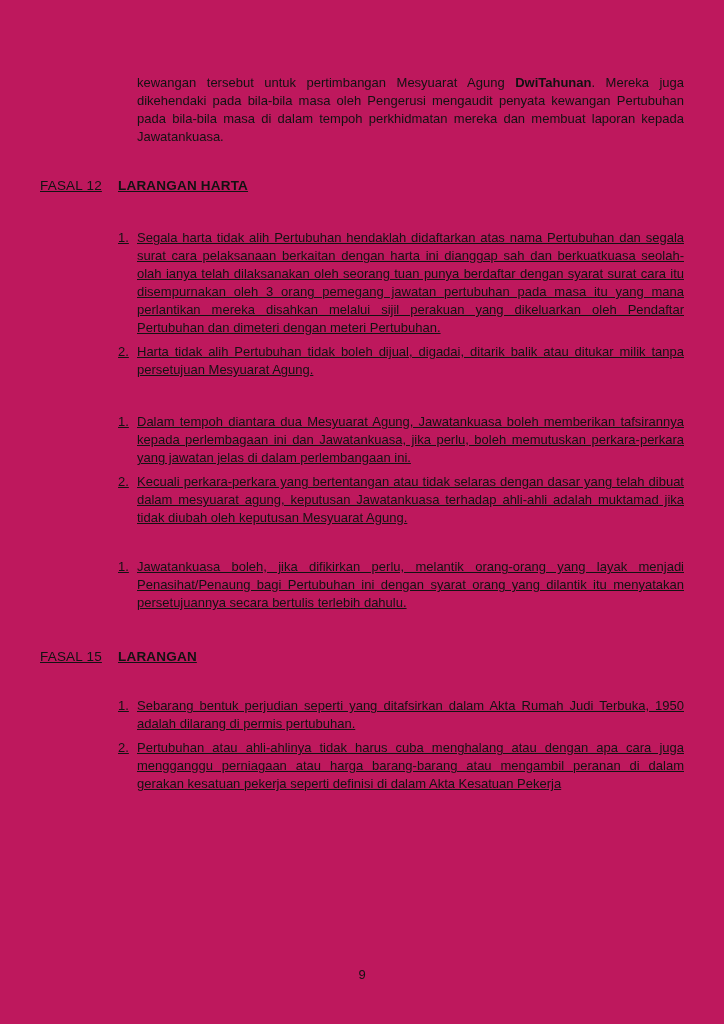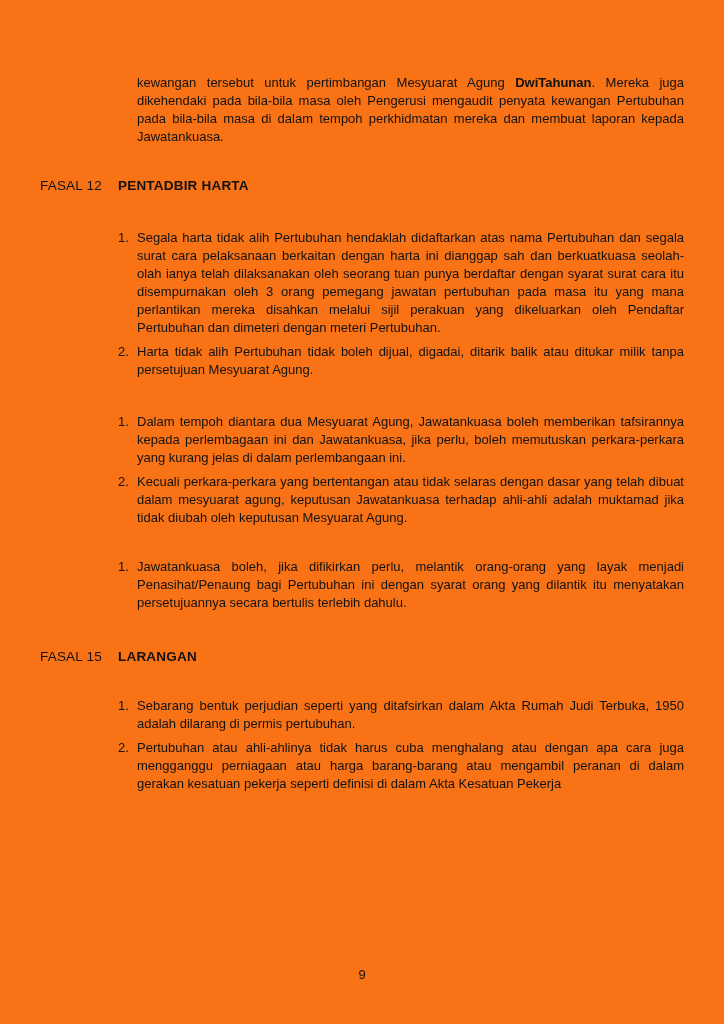--- a/index.html
+++ b/index.html
@@ -8,31 +8,31 @@
     width: 724px;
     height: 1024px;
     position: relative;
     font-family: "Liberation Sans", sans-serif;
     color: #121212;
   }
   .page {
     position: absolute;
     inset: 0;
     padding: 74px 40px 0 40px;
-    background: #f97316;
+    background: #be185d;
   }
   .intro {
     margin-left: 97px;
     width: 547px;
     font-size: 13px;
     line-height: 18px;
     text-align: justify;
   }
   .intro b { font-weight: bold; }
-  .section { margin-top: 31px; }
+  .section { margin-top: 31px; text-decoration: underline; }
   .section-heading {
     display: flex;
     align-items: baseline;
     font-size: 13.5px;
     line-height: 18px;
   }
   .fasal-label { flex: 0 0 78px; letter-spacing: 0.2px; }
   .fasal-title { font-weight: bold; letter-spacing: 0.2px; }
   .items { margin-top: 34px; margin-left: 78px; width: 566px; }
   .item {
@@ -57,39 +57,39 @@
 </head>
 <body>
 
 <div class="page">
 
   <p class="intro"><span>kewangan tersebut untuk pertimbangan Mesyuarat Agung </span><b>DwiTahunan</b><span>. Mereka juga dikehendaki pada bila-bila masa oleh Pengerusi mengaudit penyata kewangan Pertubuhan pada bila-bila masa di dalam tempoh perkhidmatan mereka dan membuat laporan kepada Jawatankuasa.</span></p>
 
   <div class="section">
     <div class="section-heading">
       <span class="fasal-label">FASAL 12</span>
-      <span class="fasal-title">PENTADBIR HARTA</span>
+      <span class="fasal-title">LARANGAN HARTA</span>
     </div>
     <div class="items">
       <div class="item">
         <span class="item-number">1.</span>
         <div class="item-text">Segala harta tidak alih Pertubuhan hendaklah didaftarkan atas nama Pertubuhan dan segala surat cara pelaksanaan berkaitan dengan harta ini dianggap sah dan berkuatkuasa seolah-olah ianya telah dilaksanakan oleh seorang tuan punya berdaftar dengan syarat surat cara itu disempurnakan oleh 3 orang pemegang jawatan pertubuhan pada masa itu yang mana perlantikan mereka disahkan melalui sijil perakuan yang dikeluarkan oleh Pendaftar Pertubuhan dan dimeteri dengan meteri Pertubuhan.</div>
       </div>
       <div class="item">
         <span class="item-number">2.</span>
         <div class="item-text">Harta tidak alih Pertubuhan tidak boleh dijual, digadai, ditarik balik atau ditukar milik tanpa persetujuan Mesyuarat Agung.</div>
       </div>
     </div>
   </div>
 
   <div class="section">
     <div class="items">
       <div class="item">
         <span class="item-number">1.</span>
-        <div class="item-text">Dalam tempoh diantara dua Mesyuarat Agung, Jawatankuasa boleh memberikan tafsirannya kepada perlembagaan ini dan Jawatankuasa, jika perlu, boleh memutuskan perkara-perkara yang kurang jelas di dalam perlembangaan ini.</div>
+        <div class="item-text">Dalam tempoh diantara dua Mesyuarat Agung, Jawatankuasa boleh memberikan tafsirannya kepada perlembagaan ini dan Jawatankuasa, jika perlu, boleh memutuskan perkara-perkara yang jawatan jelas di dalam perlembangaan ini.</div>
       </div>
       <div class="item">
         <span class="item-number">2.</span>
         <div class="item-text">Kecuali perkara-perkara yang bertentangan atau tidak selaras dengan dasar yang telah dibuat dalam mesyuarat agung, keputusan Jawatankuasa terhadap ahli-ahli adalah muktamad jika tidak diubah oleh keputusan Mesyuarat Agung.</div>
       </div>
     </div>
   </div>
 
   <div class="section">
     <div class="items" style="margin-top:29px;">

